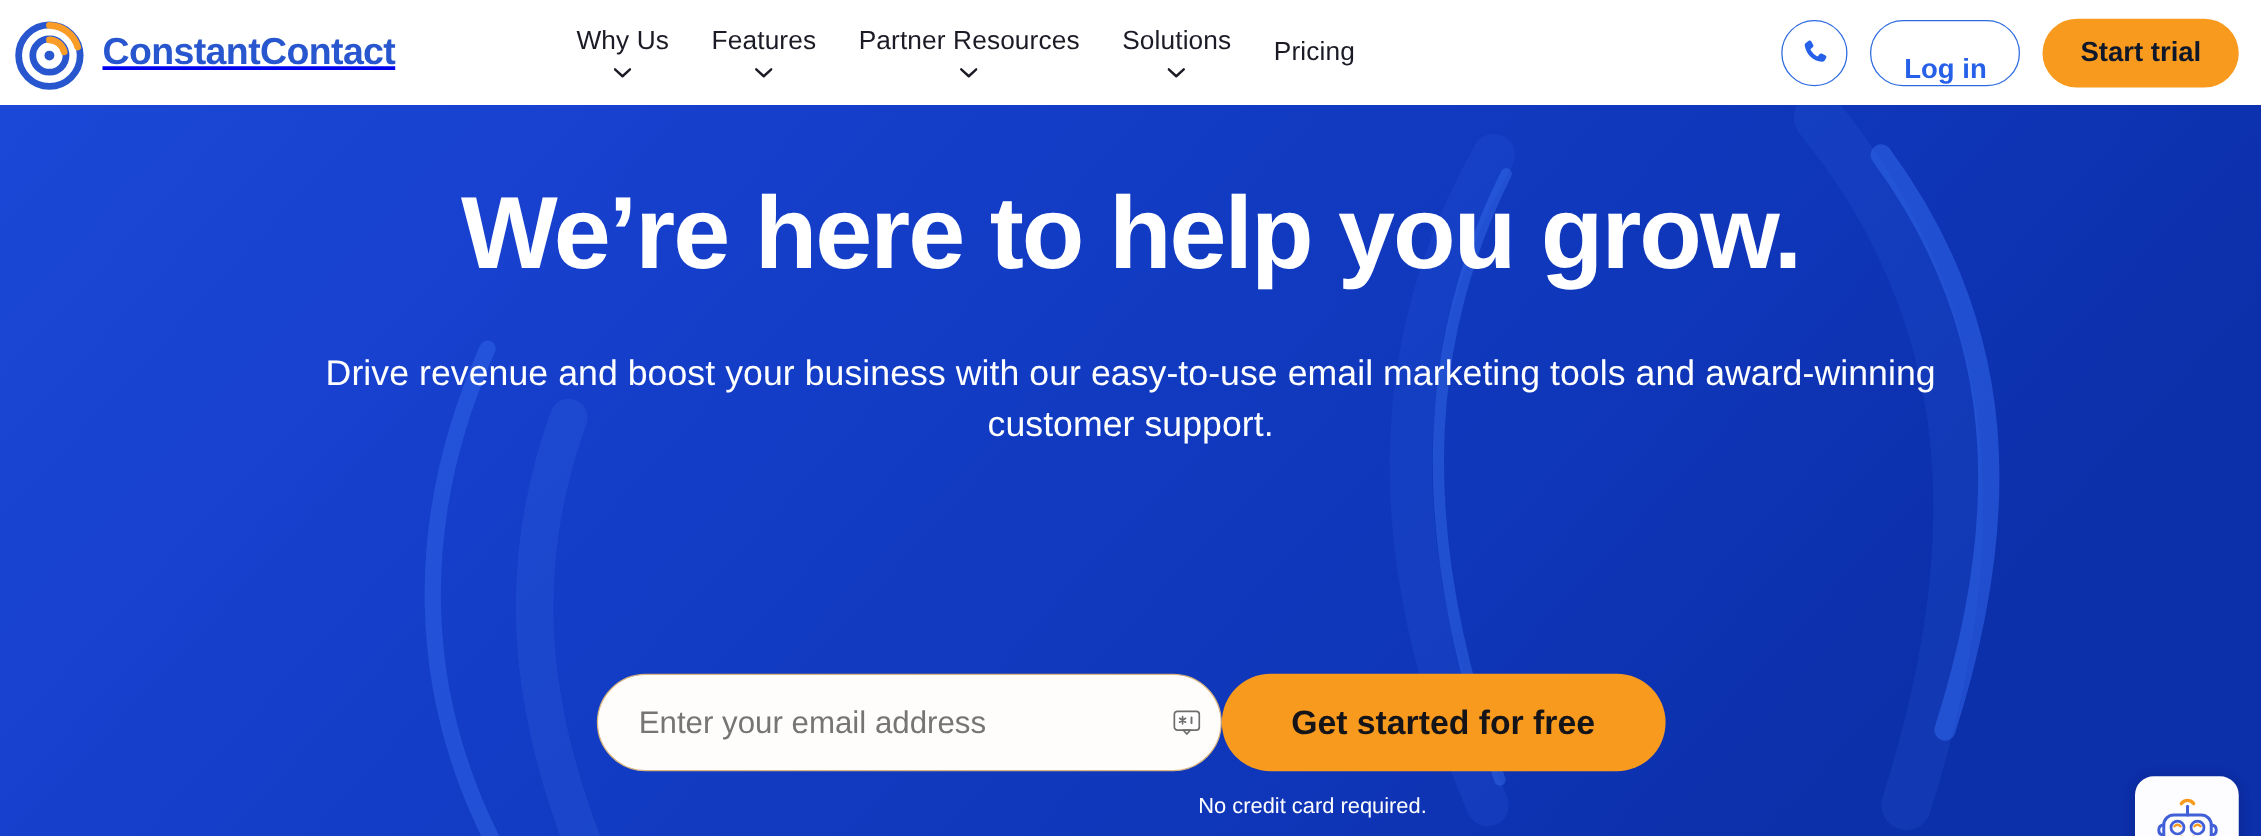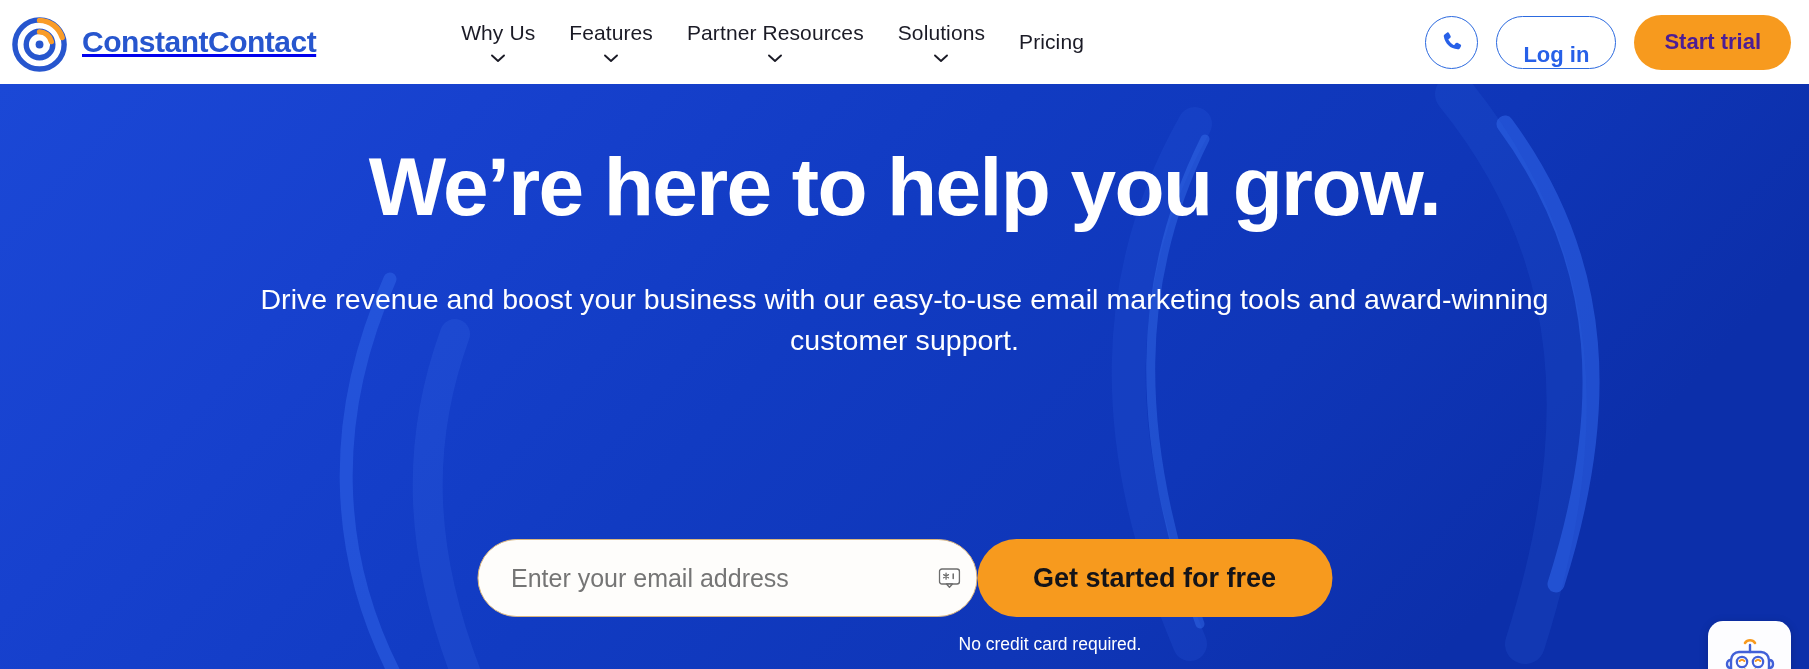--- a/index.html
+++ b/index.html
@@ -84,21 +84,21 @@
     font-weight:bold;
     display:flex;align-items:flex-end;justify-content:center;
     cursor:pointer;
   }
   .trial-btn{
     height:55px;
     padding:0 30px;
     border-radius:30px;
     border:none;
     background:#F79A1E;
-    color:#4c1d95;
+    color:#0f172a;
     font-size:22px;
     font-weight:bold;
     display:flex;align-items:center;justify-content:center;
     cursor:pointer;
     white-space:nowrap;
   }
 
   
   .hero{
     position:relative;

